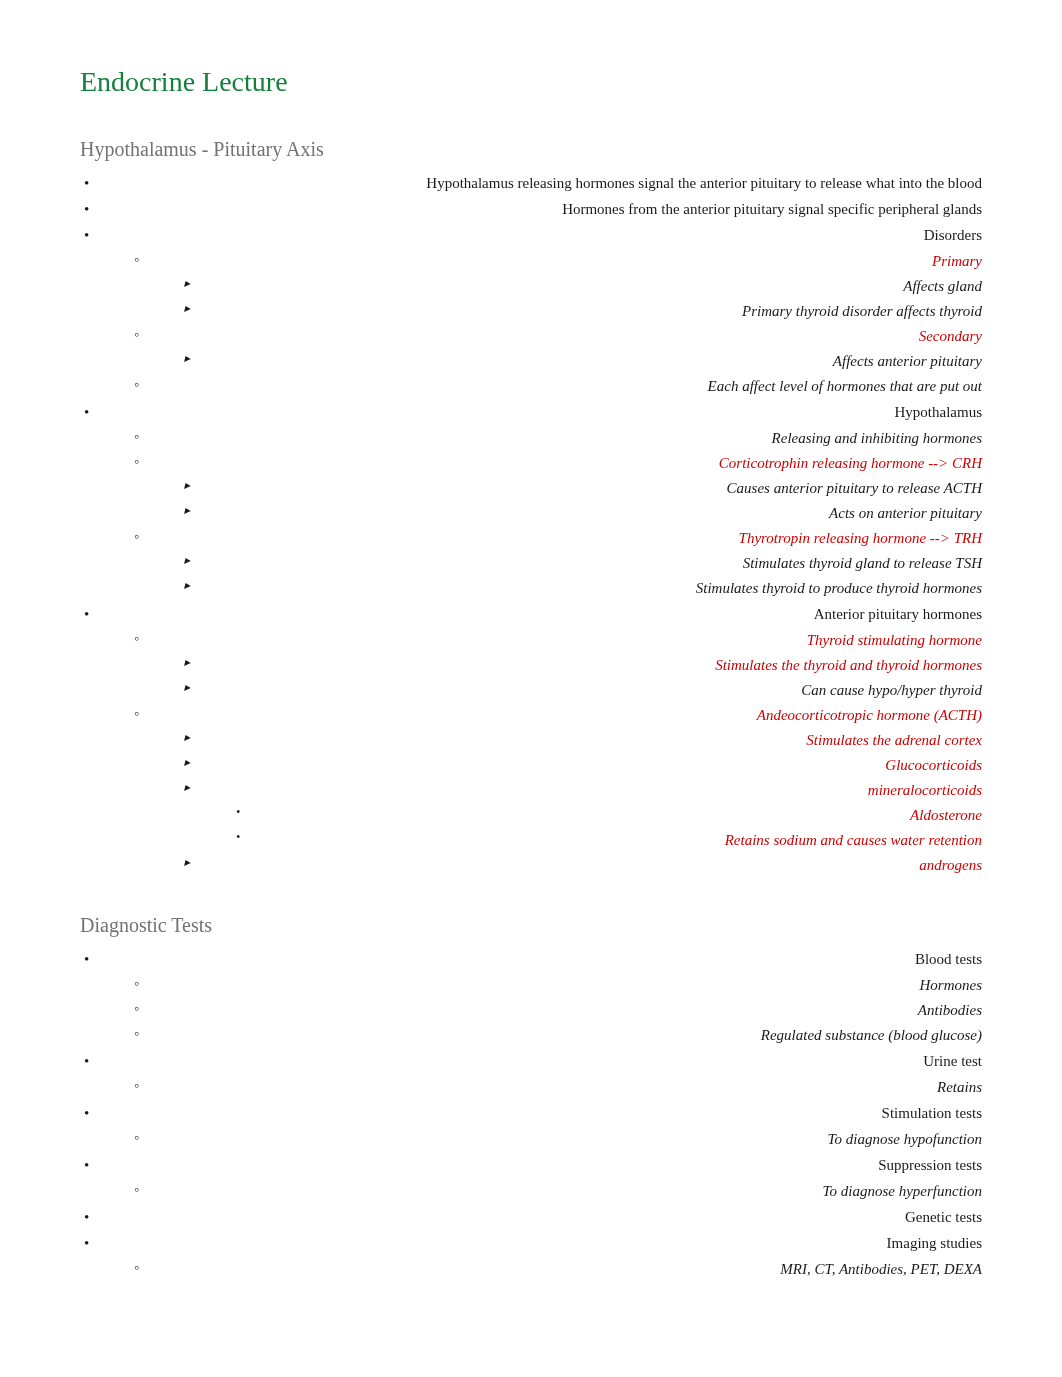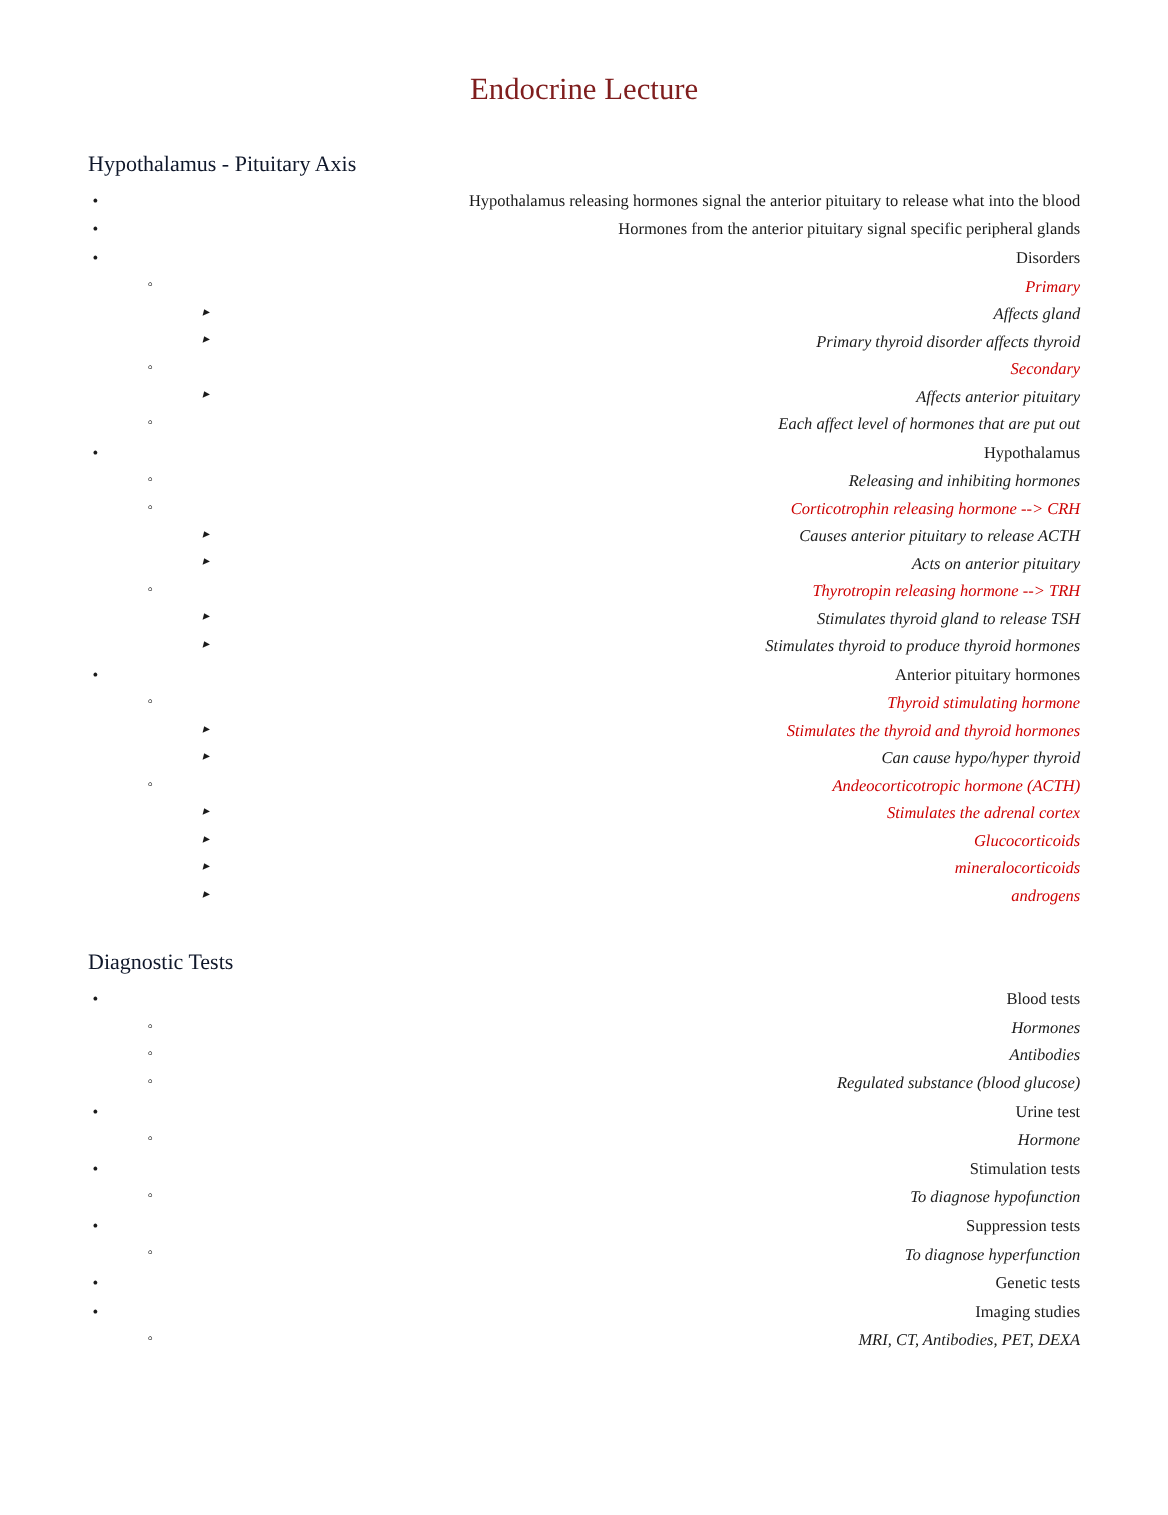--- a/index.html
+++ b/index.html
@@ -16,28 +16,27 @@
       line-height: 1.6;
       padding: 60px 80px;
       max-width: 1062px;
       min-height: 1377px;
     }
 
     .page-title {
       font-size: 28px;
       font-weight: normal;
       margin-bottom: 28px;
-      color: #7f1d1d;
-      text-align: center;
+      color: #15803d;
     }
 
     .section-heading {
       font-size: 20px;
       font-weight: normal;
-      color: #0f172a;
+      color: #737373;
       margin-top: 8px;
       margin-bottom: 6px;
       border-bottom: none;
     }
 
     .red {
       color: #cc0000;
     }
 
     ul.top-level {
@@ -216,20 +215,28 @@
         <span class="red">Andeocorticotropic hormone (ACTH)</span>
         <ul class="arrow-level">
           <li>
             <span class="red">Stimulates the adrenal cortex</span>
           </li>
           <li>
             <span class="red">Glucocorticoids</span>
           </li>
           <li>
             <span class="red">mineralocorticoids</span>
+            <ul class="bullet-small">
+              <li>
+                <span class="red">Aldosterone</span>
+              </li>
+              <li>
+                <span class="red">Retains sodium and causes water retention</span>
+              </li>
+            </ul>
           </li>
           <li>
             <span class="red">androgens</span>
           </li>
         </ul>
       </li>
     </ul>
   </li>
 </ul>
 
@@ -250,21 +257,21 @@
         <li>
           <span>Regulated substance (blood glucose)</span>
         </li>
       </ul>
     </li>
 
     <li>
       <span>Urine test</span>
       <ul class="circle-level">
         <li>
-          <span>Hormone</span>
+          <span>Retains</span>
         </li>
       </ul>
     </li>
 
     <li>
       <span>Stimulation tests</span>
       <ul class="circle-level">
         <li>
           <span>To diagnose hypofunction</span>
         </li>

